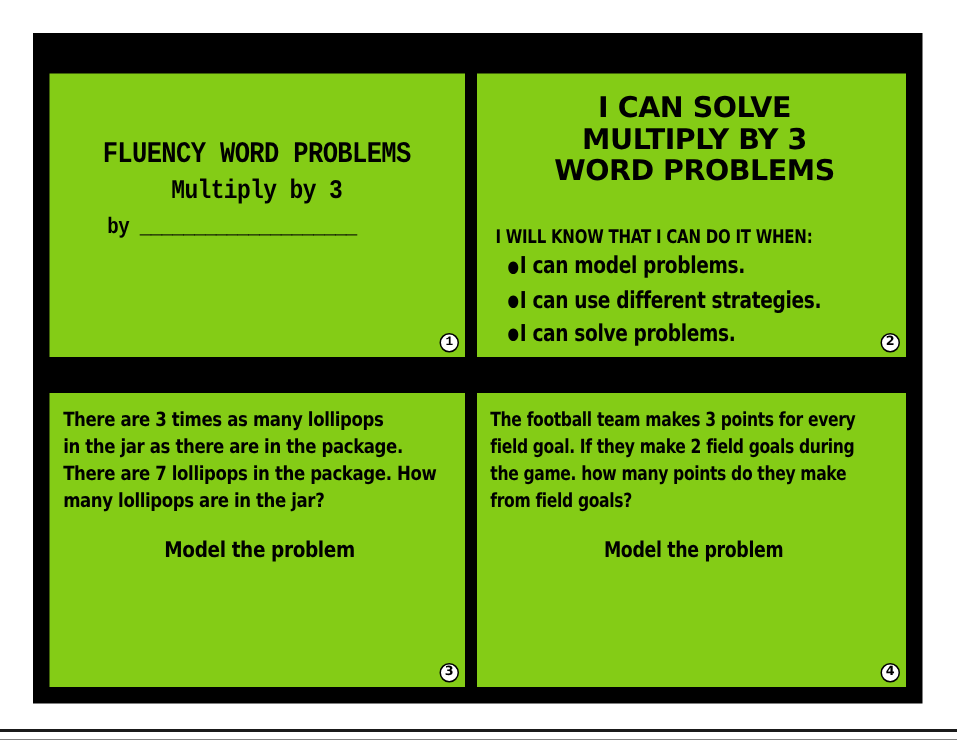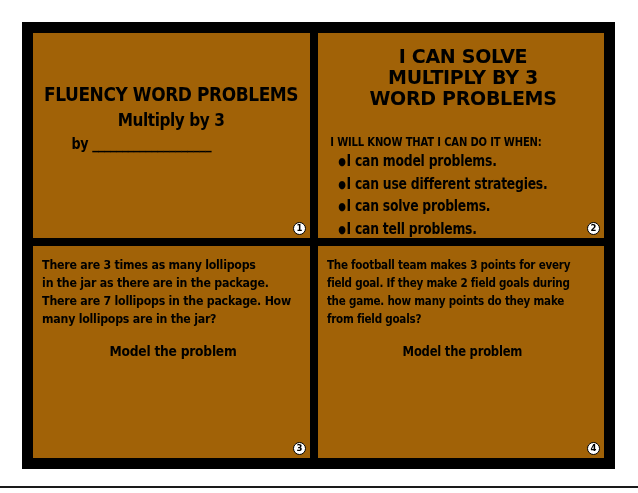--- a/index.html
+++ b/index.html
@@ -17,33 +17,35 @@
     left: 22px; top: 22px;
     width: 593px; height: 447px;
     background: #000000;
     display: grid;
     grid-template-columns: 277px 1fr;
     grid-template-rows: 205px 1fr;
     gap: 8px;
     padding: 11px;
   }
   .cell {
-    background: #a16207;
+    background: #84cc16;
     position: relative;
     overflow: hidden;
+    margin-top: 16px;
   }
   
   .cond85 { width: 117.6%; margin-left: -8.8%; transform: scaleX(0.85); transform-origin: 50% 0; }
   .cond80 { width: 125%;  margin-left: -12.5%; transform: scaleX(0.80); transform-origin: 50% 0; }
 
   
   .card1 {
     display: flex; flex-direction: column; justify-content: center;
     padding: 0 10px 36px 10px;
     text-align: center;
+    font-family: Liberation Mono, monospace;
   }
   .card1 .title { font-size: 20px; letter-spacing: -0.5px; white-space: nowrap; text-align: center; }
   .card1 .subtitle { font-size: 18px; margin-top: 3px; letter-spacing: -0.5px; }
   .card1 .byline {
     font-size: 15px; margin-top: 5px; text-align: left;
     padding-left: 34px; white-space: nowrap; letter-spacing: -0.5px;
   }
 
   
   .card2 { padding: 11px 8px 0 12px; }

